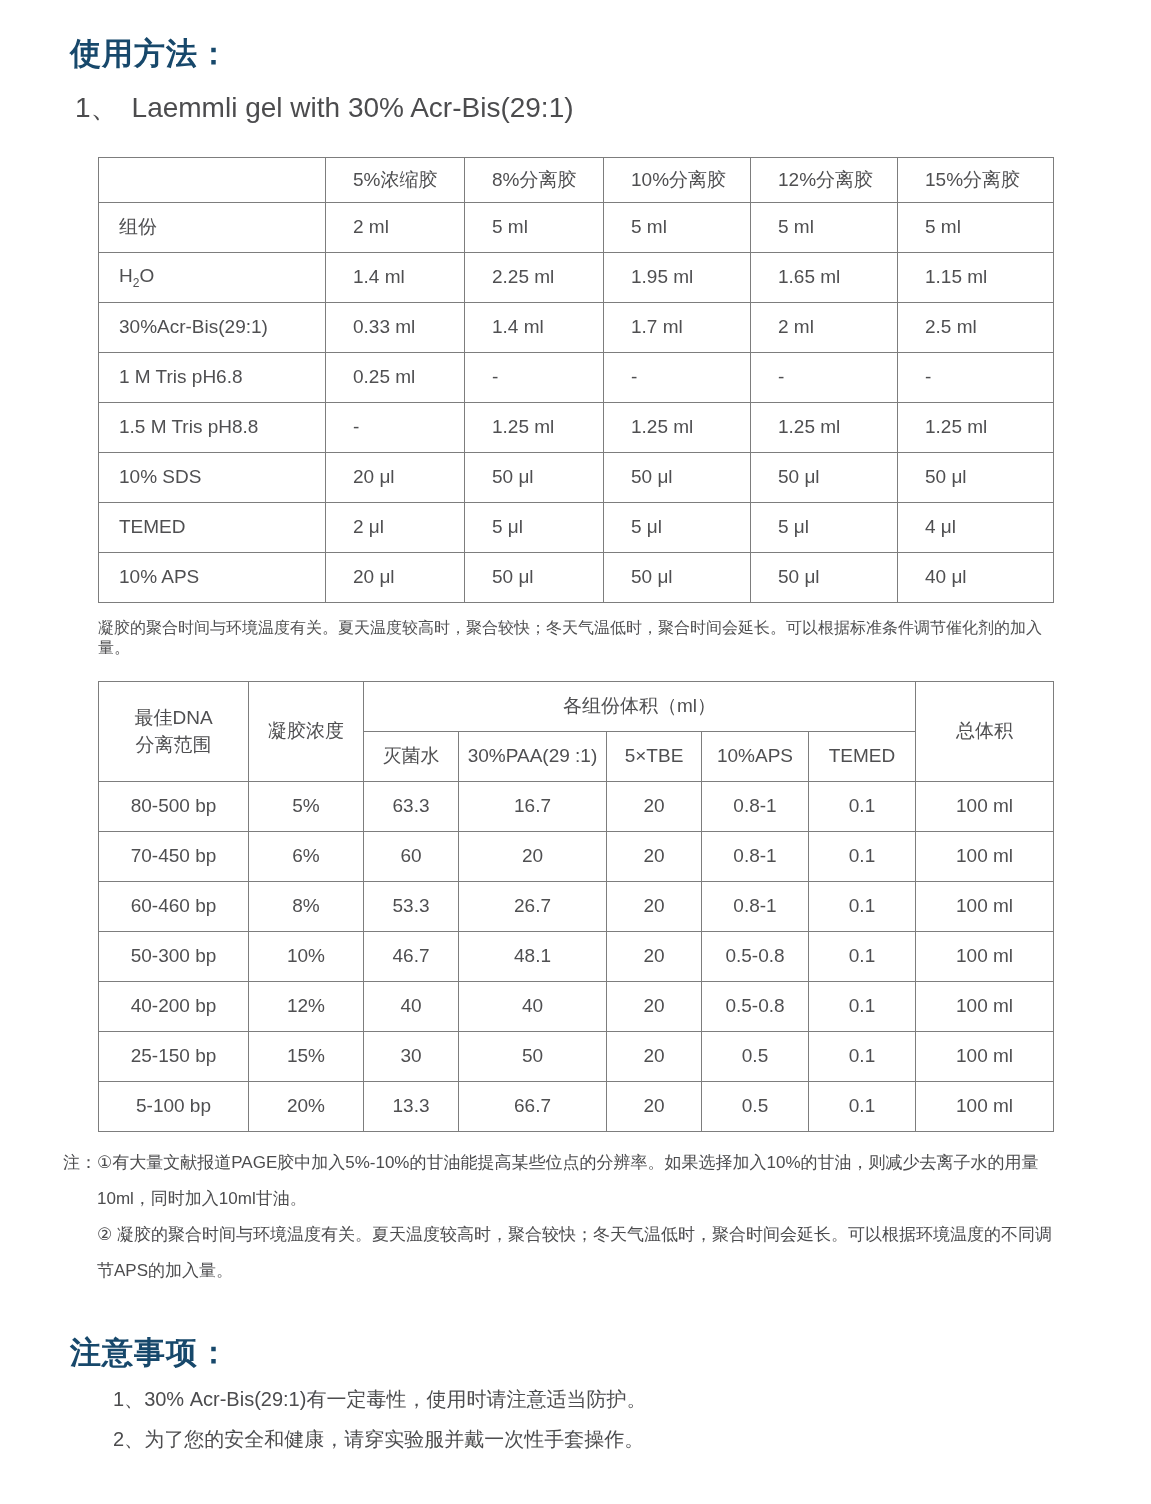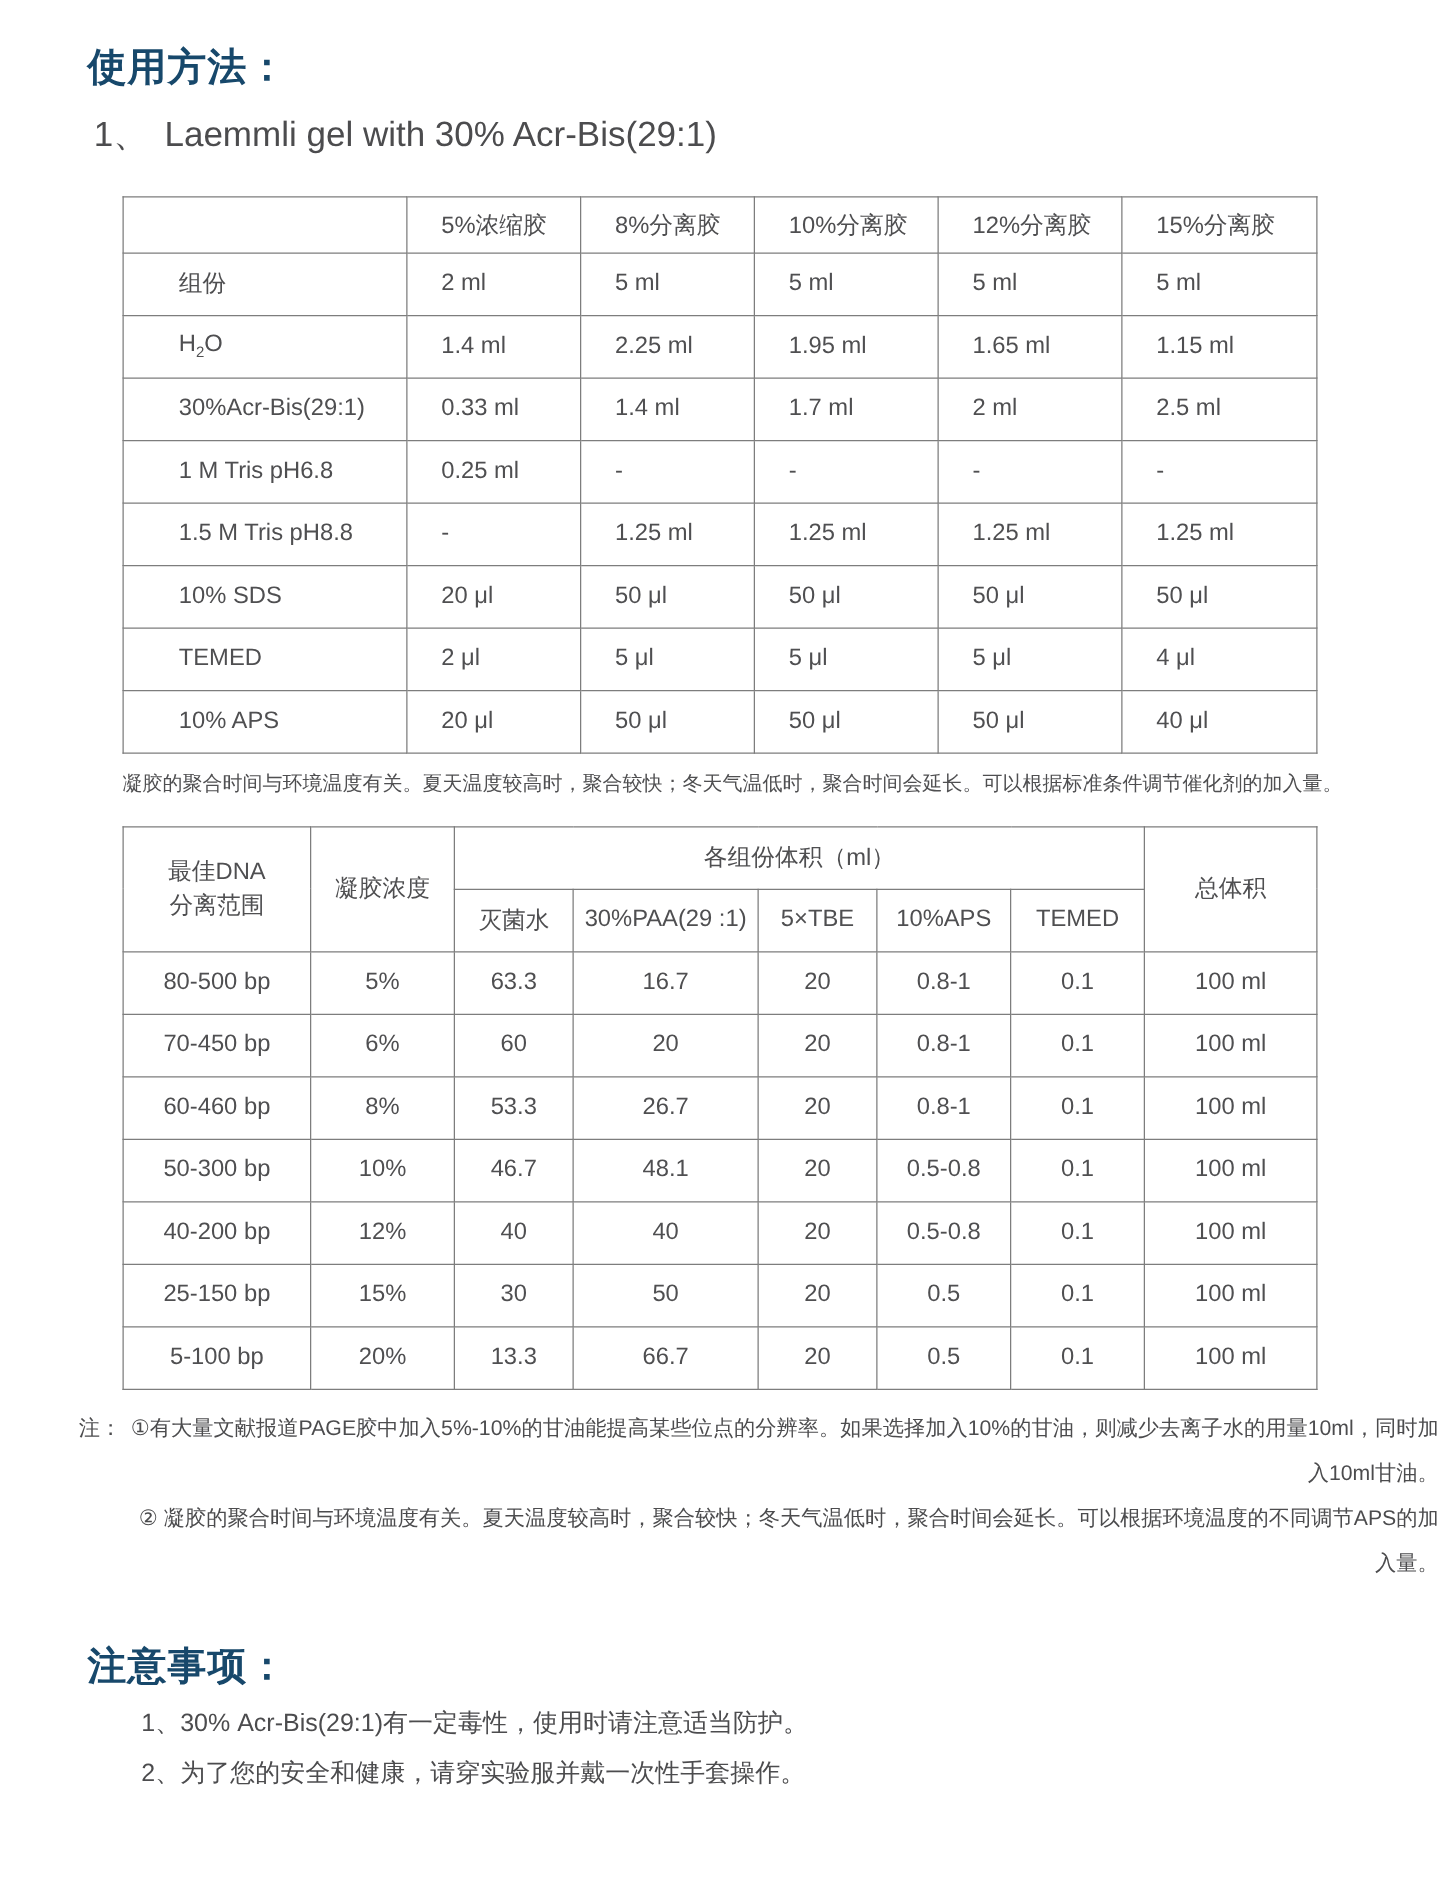--- a/index.html
+++ b/index.html
@@ -3,21 +3,21 @@
 <meta charset="utf-8">
 <style>
   html, body { margin: 0; padding: 0; }
   body {
     width: 1151px; height: 1504px;
     background: #ffffff;
     font-family: "Liberation Sans", "DejaVu Sans", sans-serif;
     color: #4c4c4e;
     overflow: hidden;
   }
-  .page { position: relative; width: 1151px; height: 1504px; }
+  .page { position: relative; width: 1053px; height: 1504px; }
 
   .sec-title {
     margin: 0 0 0 70px;
     font-size: 31px;
     font-weight: 700;
     color: #17486B;
     letter-spacing: 1px;
     line-height: 1.15;
   }
   .sec-title.first { padding-top: 36px; }
@@ -43,21 +43,21 @@
     color: #4f4f51;
     vertical-align: middle;
     overflow: hidden;
     white-space: nowrap;
   }
 
   
   .t1 { margin-top: 36px; width: 955px; }
   .t1 td { height: 49px; text-align: left; padding: 0 4px 0 27px; }
   .t1 tr.head td { height: 44px; }
-  .t1 td.rowlabel { padding-left: 44px; }
+  .t1 td.rowlabel { padding-left: 20px; }
   sub { font-size: 12px; }
 
   .note1 {
     margin: 15px 0 0 98px;
     font-size: 16px;
     line-height: 20px;
     color: #4f4f51;
   }
 
   
@@ -67,21 +67,21 @@
 
   .notes {
     margin: 13px 0 0 63px;
     font-size: 17px;
     line-height: 36px;
     color: #4c4c4e;
     display: flex;
     align-items: flex-start;
   }
   .notes .notes-label { flex: 0 0 auto; }
-  .notes p { margin: 0; text-align: right; }
+  .notes p { margin: 0; }
 
   .precaution-item { margin: 16px 0 0 113px; font-size: 20px; line-height: 26px; }
   .precaution-item + .precaution-item { margin-top: 14px; }
 </style>
 </head>
 <body>
 
 <div class="page">
 
   <h1 class="sec-title first">使用方法：</h1>

